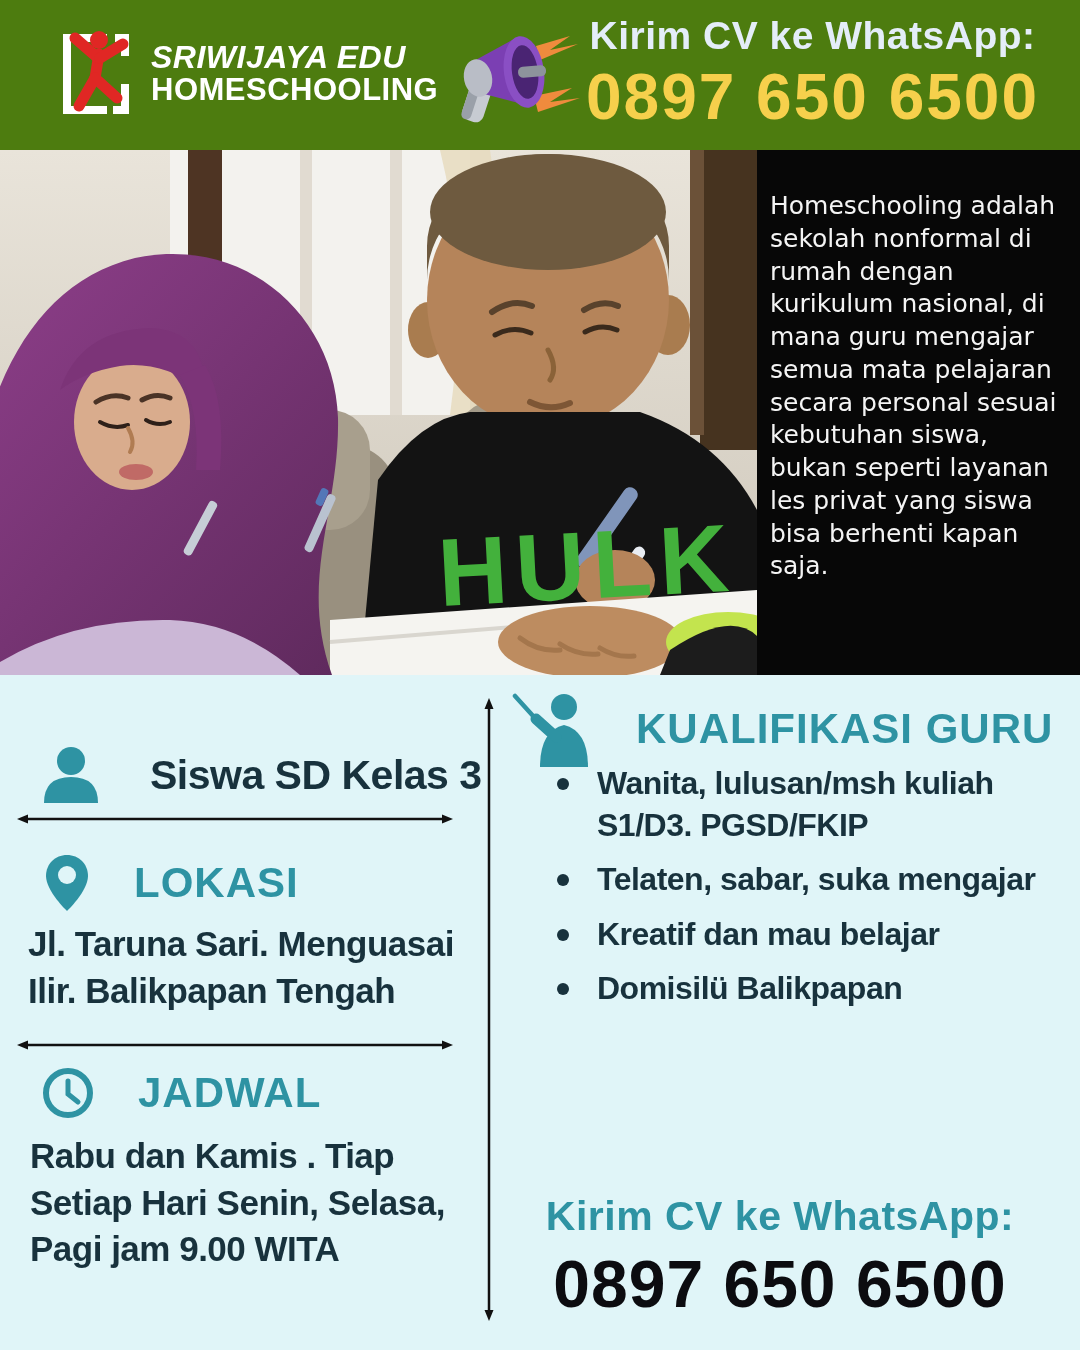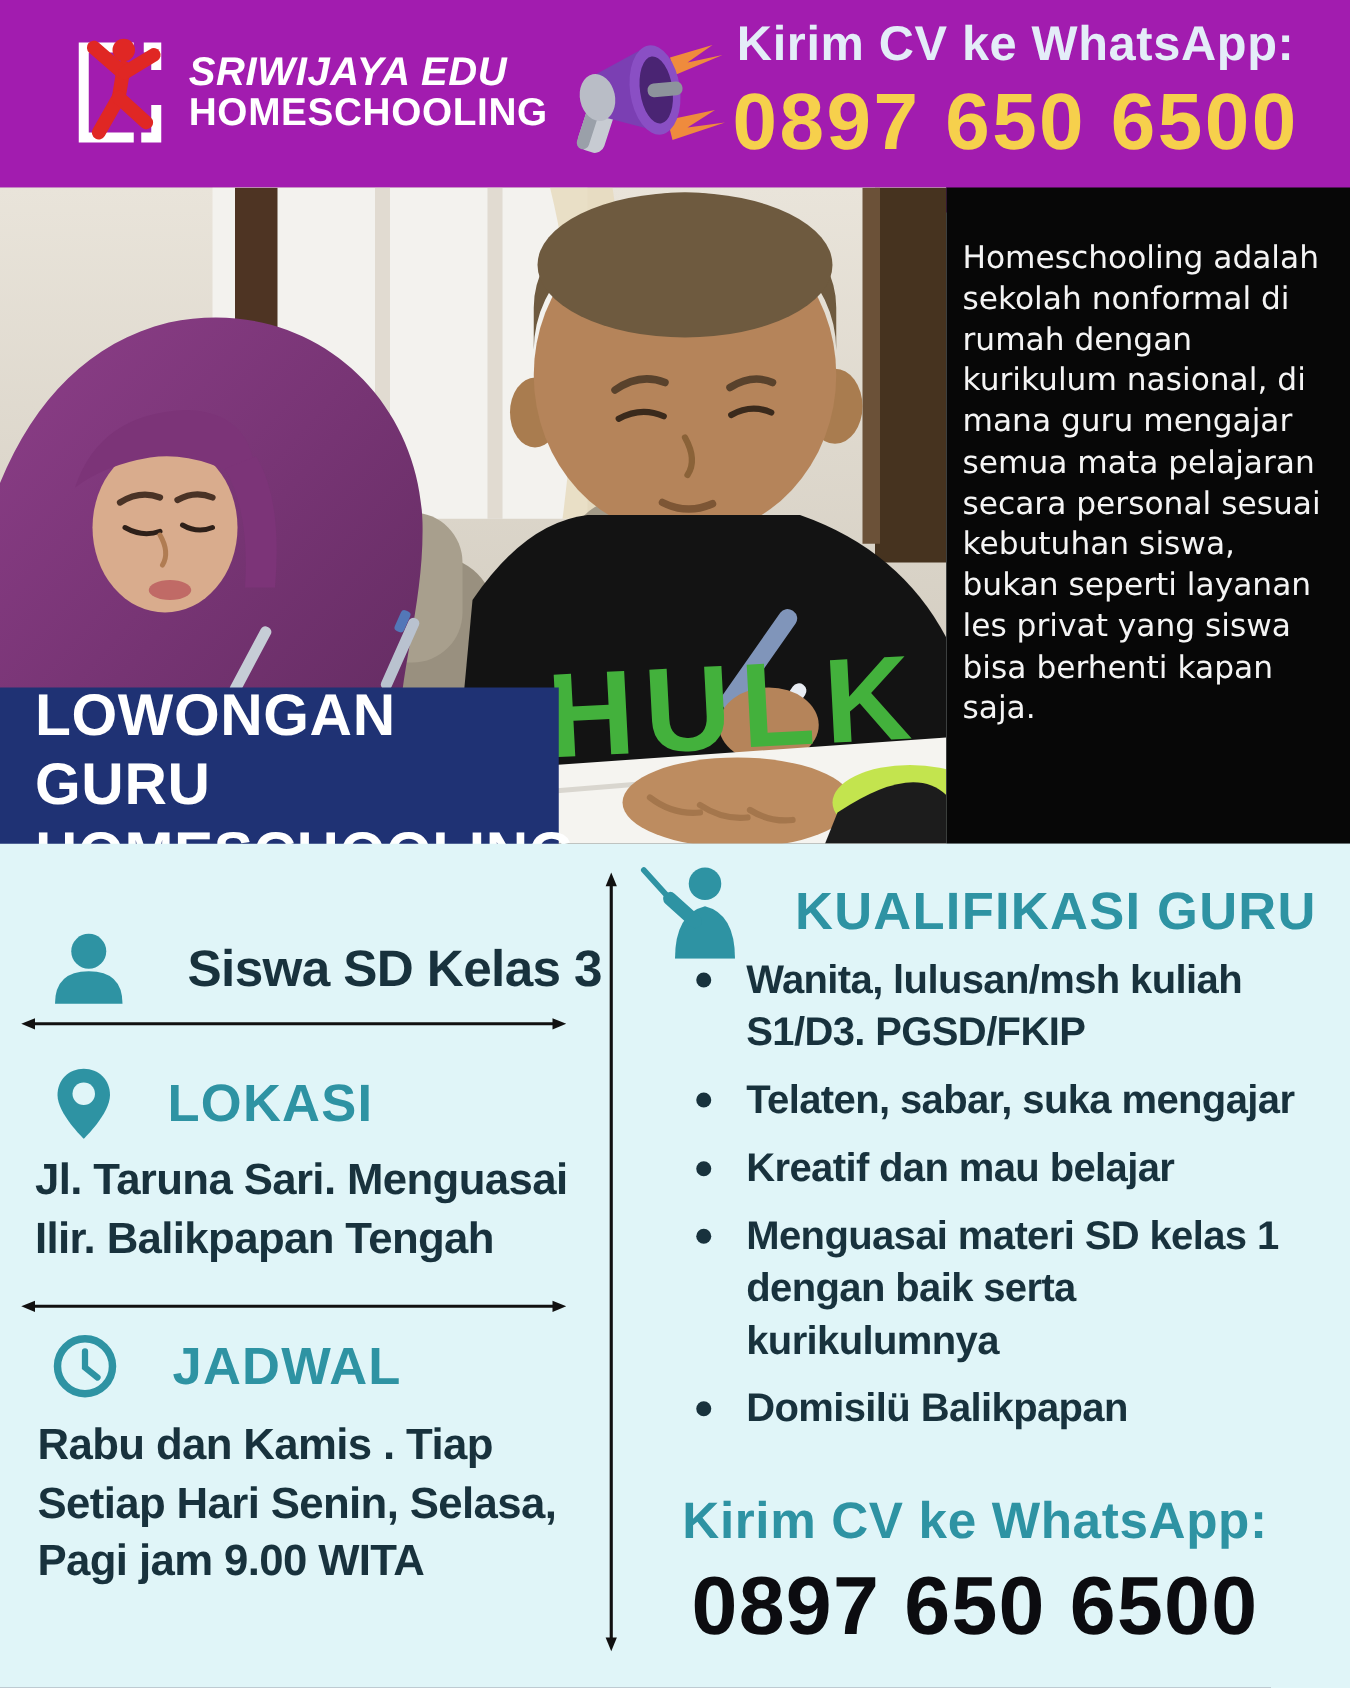--- a/index.html
+++ b/index.html
@@ -2,21 +2,21 @@
 <html><head>
 <meta charset="utf-8">
 <style>
   html,body{margin:0;padding:0;background:#9aa0ab;}
   .poster{
     position:relative;width:1080px;height:1350px;overflow:hidden;
     background:#e0f5f8;font-family:"Liberation Sans",sans-serif;
     -webkit-font-smoothing:antialiased;
   }
   
-  .header{position:absolute;left:0;top:0;width:1080px;height:170px;background:#a21caf;}
+  .header{position:absolute;left:0;top:0;width:1080px;height:170px;background:#4d7c0f;}
   .brand{position:absolute;left:55px;top:26px;display:flex;align-items:center;gap:14px;}
   .brand-text{color:#ffffff;line-height:1.02;}
   .brand-l1{font-size:32px;font-weight:800;font-style:italic;letter-spacing:.5px;}
   .brand-l2{font-size:31px;font-weight:800;letter-spacing:.5px;}
   .megaphone{position:absolute;left:438px;top:18px;}
   .header-cta{position:absolute;left:575px;top:14px;width:475px;text-align:center;}
   .header-cta .label{color:#e4edf8;font-size:39px;font-weight:800;letter-spacing:.5px;}
   .header-cta .phone{color:#f6d04c;font-size:64px;font-weight:800;letter-spacing:2px;margin-top:2px;}
   
   .photo{position:absolute;left:0;top:150px;width:757px;height:525px;overflow:hidden;background:#ddd8ce;}
@@ -182,24 +182,20 @@
       <rect x="196" y="348" width="9" height="60" rx="4" transform="rotate(28 200 378)" fill="#c6cdd6"></rect>
       <rect x="316" y="342" width="9" height="62" rx="4" transform="rotate(24 320 372)" fill="#b9c2cf"></rect>
       <rect x="318" y="338" width="8" height="18" rx="3" transform="rotate(24 322 347)" fill="#5377b8"></rect>
     </svg>
   </div>
 
   <div class="about">
     <div class="about-text">Homeschooling adalah sekolah nonformal di rumah dengan kurikulum nasional, di mana guru mengajar semua mata pelajaran secara personal sesuai kebutuhan siswa, bukan seperti layanan les privat yang siswa bisa berhenti kapan saja.</div>
   </div>
 
-  <div class="banner">
-    <div>LOWONGAN GURU</div>
-    <div>HOMESCHOOLING</div>
-  </div>
 
   <div class="lower">
 
     <div class="student-row">
       <span>
         <svg width="62" height="60" viewBox="0 0 62 60">
           <circle cx="31" cy="16" r="14" fill="#2e93a3"></circle>
           <path d="M4 58 Q4 32 31 32 Q58 32 58 58 Z" fill="#2e93a3"></path>
         </svg>
       </span>
@@ -267,21 +263,20 @@
           <path d="M44 46 L24 28" stroke="#2e93a3" stroke-width="11" stroke-linecap="round"></path>
           <path d="M22 26 L3 5" stroke="#2e93a3" stroke-width="4.5" stroke-linecap="round"></path>
         </svg>
       </span>
       <span class="section-heading teal">KUALIFIKASI GURU</span>
     </div>
     <ul class="qual-list">
       <li>Wanita, lulusan/msh kuliah S1/D3. PGSD/FKIP</li>
       <li>Telaten, sabar, suka mengajar</li>
       <li>Kreatif dan mau belajar</li>
-      <li>Menguasai materi SD kelas 1 dengan baik serta kurikulumnya</li>
       <li>Domisilü Balikpapan</li>
     </ul>
 
     <div class="footer-cta">
       <div class="label teal">Kirim CV ke WhatsApp:</div>
       <div class="phone">0897 650 6500</div>
     </div>
 
   </div>
 </div>

